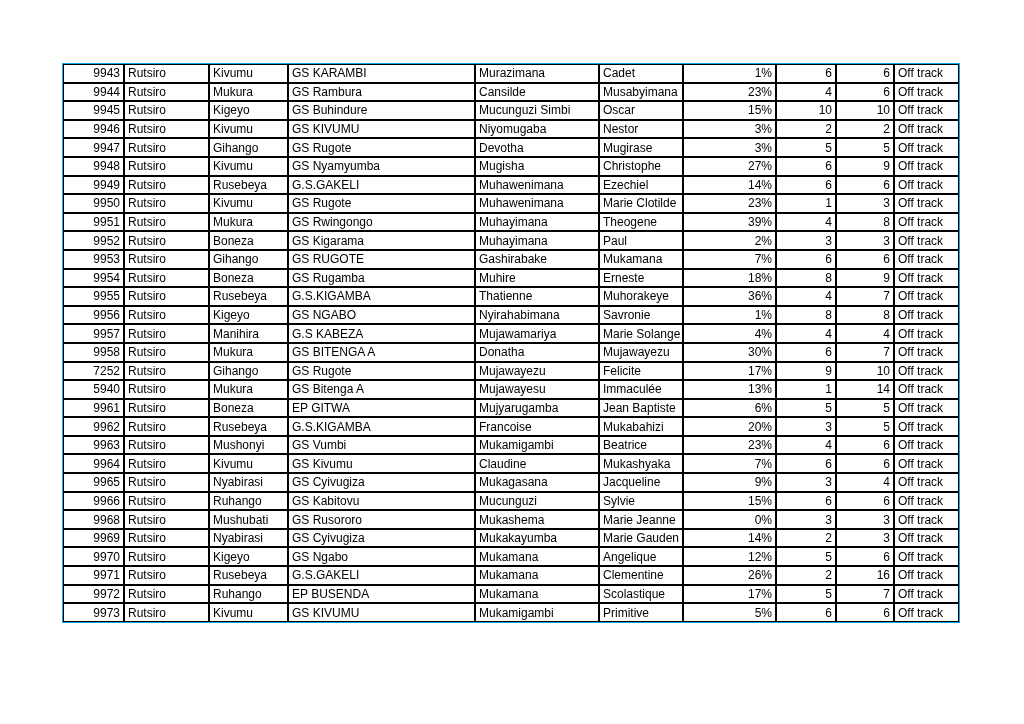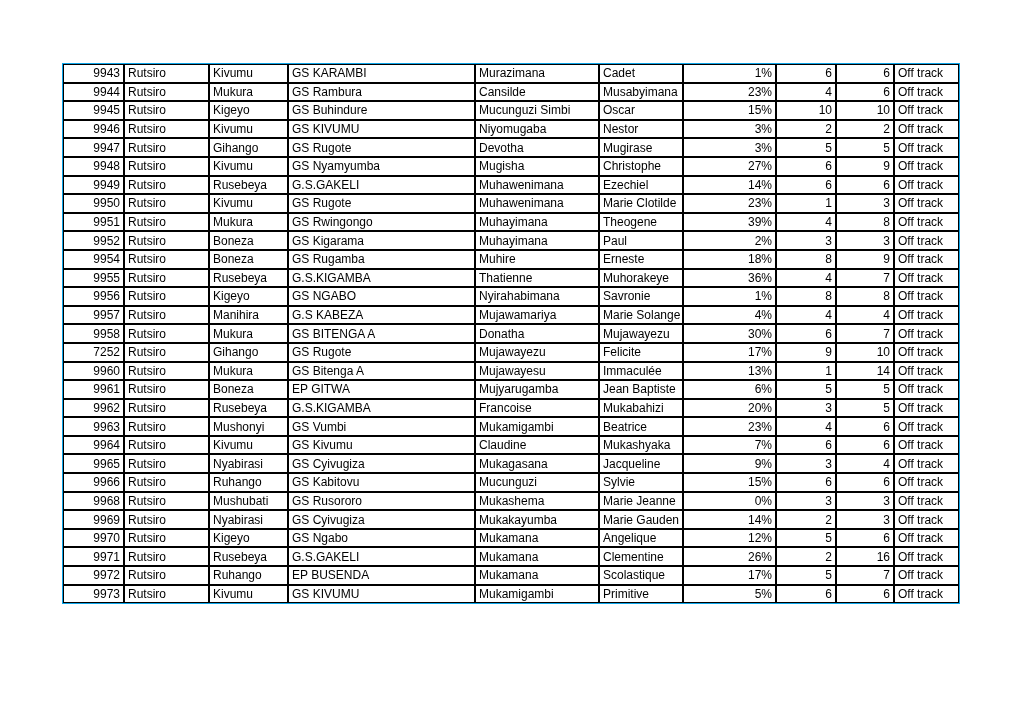--- a/index.html
+++ b/index.html
@@ -175,20 +175,32 @@
           <td class="align-left">Boneza</td>
           <td class="align-left">GS Kigarama</td>
           <td class="align-left">Muhayimana</td>
           <td class="align-left">Paul</td>
           <td class="align-right">2%</td>
           <td class="align-right">3</td>
           <td class="align-right">3</td>
           <td class="align-left">Off track</td>
         </tr>
         <tr>
+          <td class="align-right">9953</td>
+          <td class="align-left">Rutsiro</td>
+          <td class="align-left">Gihango</td>
+          <td class="align-left">GS RUGOTE</td>
+          <td class="align-left">Gashirabake</td>
+          <td class="align-left">Mukamana</td>
+          <td class="align-right">7%</td>
+          <td class="align-right">6</td>
+          <td class="align-right">6</td>
+          <td class="align-left">Off track</td>
+        </tr>
+        <tr>
           <td class="align-right">9954</td>
           <td class="align-left">Rutsiro</td>
           <td class="align-left">Boneza</td>
           <td class="align-left">GS Rugamba</td>
           <td class="align-left">Muhire</td>
           <td class="align-left">Erneste</td>
           <td class="align-right">18%</td>
           <td class="align-right">8</td>
           <td class="align-right">9</td>
           <td class="align-left">Off track</td>
@@ -247,21 +259,21 @@
           <td class="align-left">Gihango</td>
           <td class="align-left">GS Rugote</td>
           <td class="align-left">Mujawayezu</td>
           <td class="align-left">Felicite</td>
           <td class="align-right">17%</td>
           <td class="align-right">9</td>
           <td class="align-right">10</td>
           <td class="align-left">Off track</td>
         </tr>
         <tr>
-          <td class="align-right">9960</td>
+          <td class="align-right">5940</td>
           <td class="align-left">Rutsiro</td>
           <td class="align-left">Mukura</td>
           <td class="align-left">GS Bitenga A</td>
           <td class="align-left">Mujawayesu</td>
           <td class="align-left">Immaculée</td>
           <td class="align-right">13%</td>
           <td class="align-right">1</td>
           <td class="align-right">14</td>
           <td class="align-left">Off track</td>
         </tr>

